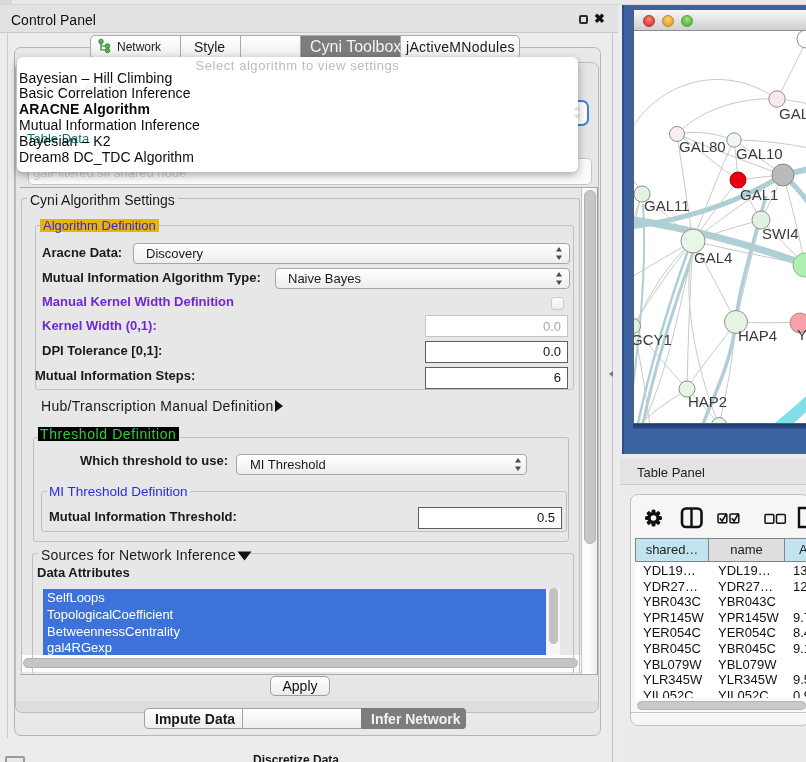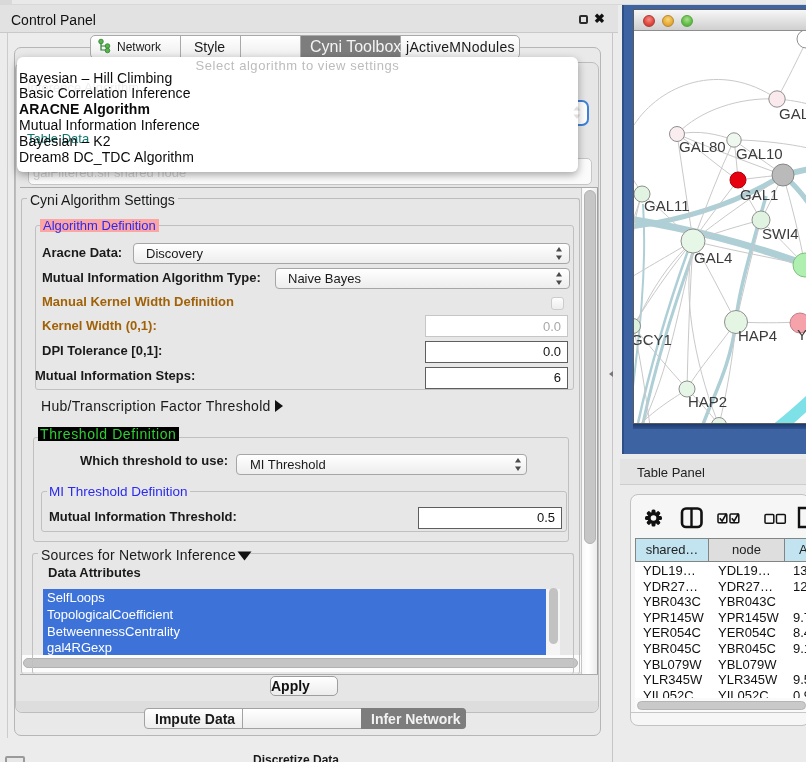--- a/index.html
+++ b/index.html
@@ -1,21 +1,21 @@
 <!DOCTYPE html>
 <html><head>
 <meta charset="utf-8">
 <style>
   * { margin:0; padding:0; box-sizing:border-box; }
   html,body { width:806px; height:762px; overflow:hidden; }
   body { position:relative; background:#ECECEC; font-family:"Liberation Sans", sans-serif; }
   .abs { position:absolute; }
   .lbl { position:absolute; font-size:13px; color:#1a1a1a; line-height:13px; white-space:nowrap; }
   .b { font-weight:bold; }
-  .gray { color:#a16207; }
+  .gray { color:#6d28d9; }
   .field { position:absolute; background:#fff; text-align:right; font-size:13px; color:#111; }
   .combo { position:absolute; background:linear-gradient(#ffffff,#ededed); border:1px solid #a6a6a6; border-radius:4px; }
 </style>
 </head>
 <body>
 
 <div class="abs" style="left:0;top:0;width:620px;height:762px;background:#ECECEC;"></div>
 
 <div class="abs" style="left:0;top:0;width:806px;height:5px;background:#E9E9E9;border-bottom:1px solid #d8d8d8;"></div>
 <div class="abs" style="left:0;top:0;width:12px;height:4px;background:#d9d9d9;"></div>
@@ -64,21 +64,21 @@
 <div class="abs" style="left:581px;top:188px;width:17px;height:486px;background:linear-gradient(90deg,#f8f8f8,#ffffff 40%,#ececec);border-left:1px solid #c4c4c4;border-right:1px solid #9f9f9f;"></div>
 <div class="abs" style="left:584px;top:190px;width:12px;height:354px;background:#c6c6c6;border:1px solid #b2b2b2;border-radius:7px;"></div>
 
 <div class="abs" style="left:21px;top:655px;width:560px;height:17px;background:#fcfcfc;"></div>
 <div class="abs" style="left:23px;top:658px;width:555px;height:10px;background:#c5c5c5;border:1px solid #b2b2b2;border-radius:5px;"></div>
 
 <div class="abs" style="left:21px;top:198px;width:559px;height:476px;border:1px solid #bdbdbd;border-radius:3px;border-bottom:none;"></div>
 <div class="lbl" style="left:27px;top:193px;background:#E7E7E7;padding:0 3px;font-size:14px;line-height:14px;">Cyni Algorithm Settings</div>
 
 <div class="abs" style="left:35px;top:225px;width:539px;height:165px;border:1px solid #c0c0c0;border-radius:3px;"></div>
-<div class="lbl" style="left:40px;top:219px;background:#fca5a5;padding:0 3px;color:#2a2af0;font-size:13px;">Algorithm Definition</div>
+<div class="lbl" style="left:40px;top:219px;background:#eab308;padding:0 3px;color:#2a2af0;font-size:13px;">Algorithm Definition</div>
 
 <div class="lbl b" style="left:42px;top:246px;">Aracne Data:</div>
 <div class="combo" style="left:133px;top:243px;width:437px;height:21px;"></div>
 <div class="lbl" style="left:146px;top:247px;">Discovery</div>
 <svg class="abs" style="left:555px;top:247px;" width="8" height="13" viewBox="0 0 8 13">
     <path d="M4 0 L7 4.5 L1 4.5 Z" fill="#4a4a4a"></path>
     <path d="M4 13 L7 8.5 L1 8.5 Z" fill="#4a4a4a"></path>
   </svg>
 
 <div class="lbl b" style="left:42px;top:271px;">Mutual Information Algorithm Type:</div>
@@ -94,21 +94,21 @@
 
 <div class="lbl b gray" style="left:42px;top:319px;">Kernel Width (0,1):</div>
 <div class="field" style="left:425px;top:315px;width:143px;height:22px;border:1px solid #c6c6c6;color:#a8a8a8;line-height:21px;padding-right:6px;">0.0</div>
 
 <div class="lbl b" style="left:42px;top:344px;">DPI Tolerance [0,1]:</div>
 <div class="field" style="left:425px;top:341px;width:143px;height:22px;border:1.5px solid #5e5e5e;line-height:20px;padding-right:6px;">0.0</div>
 
 <div class="lbl b" style="left:35px;top:369px;">Mutual Information Steps:</div>
 <div class="field" style="left:425px;top:367px;width:143px;height:22px;border:1.5px solid #5e5e5e;line-height:20px;padding-right:6px;">6</div>
 
-<div class="lbl" style="left:41px;top:399px;font-size:14px;line-height:14px;letter-spacing:0.3px;">Hub/Transcription Factor Threshold</div>
+<div class="lbl" style="left:41px;top:399px;font-size:14px;line-height:14px;letter-spacing:0.3px;">Hub/Transcription Manual Definition</div>
 <svg class="abs" style="left:273px;top:399px;" width="11" height="14" viewBox="0 0 11 14">
     <path d="M2 1 L10 7 L2 13 Z" fill="#111"></path>
   </svg>
 
 <div class="abs" style="left:33px;top:437px;width:536px;height:105px;border:1px solid #c0c0c0;border-radius:3px;"></div>
 <div class="lbl" style="left:38px;top:427px;background:#000000;padding:0 2px;color:#2fce33;font-size:14px;line-height:14px;letter-spacing:0.6px;">Threshold Definition</div>
 
 <div class="lbl b" style="left:80px;top:454px;">Which threshold to use:</div>
 <div class="combo" style="left:236px;top:454px;width:291px;height:21px;"></div>
 <div class="lbl" style="left:250px;top:458px;">MI Threshold</div>
@@ -120,28 +120,28 @@
 <div class="abs" style="left:41px;top:491px;width:526px;height:41px;border:1px solid #c0c0c0;border-radius:3px;"></div>
 <div class="lbl" style="left:47px;top:485px;background:#E7E7E7;padding:0 2px;color:#2a2af0;font-size:13.5px;line-height:13px;">MI Threshold Definition</div>
 <div class="lbl b" style="left:49px;top:510px;">Mutual Information Threshold:</div>
 <div class="field" style="left:418px;top:507px;width:144px;height:22px;border:1.5px solid #5e5e5e;line-height:20px;padding-right:6px;">0.5</div>
 
 <div class="abs" style="left:32px;top:553px;width:542px;height:121px;border:1px solid #c0c0c0;border-radius:3px;border-bottom:none;"></div>
 <div class="lbl" style="left:38px;top:548px;background:#E7E7E7;padding:0 3px;font-size:14px;line-height:14px;letter-spacing:0.2px;">Sources for Network Inference</div>
 <svg class="abs" style="left:237px;top:551px;" width="15" height="10" viewBox="0 0 15 10">
     <path d="M0.5 0.5 L14.5 0.5 L7.5 9.5 Z" fill="#111"></path>
   </svg>
-<div class="lbl b" style="left:37px;top:566px;margin-left:11px;">Data Attributes</div>
+<div class="lbl b" style="left:37px;top:566px;">Data Attributes</div>
 
 <div class="abs" style="left:43px;top:589px;width:503px;height:66px;background:#3D72D9;"></div>
 <div class="lbl" style="left:47px;top:590px;color:#fff;line-height:16.75px;">SelfLoops<br>TopologicalCoefficient<br>BetweennessCentrality<br>gal4RGexp</div>
 <div class="abs" style="left:546px;top:589px;width:14px;height:66px;background:#F5F5F5;"></div>
 <div class="abs" style="left:549px;top:588px;width:9px;height:56px;background:#c2c2c2;border-radius:5px;"></div>
 
-<div class="abs" style="left:270px;top:676px;width:68px;height:20px;background:linear-gradient(#ffffff,#ececec);border:1px solid #9e9e9e;border-radius:5px;font-size:14px;font-weight:700;line-height:19px;color:#111;">Apply</div>
+<div class="abs" style="left:270px;top:676px;width:60px;height:20px;background:linear-gradient(#ffffff,#ececec);border:1px solid #9e9e9e;border-radius:5px;text-align:center;font-size:14px;font-weight:400;line-height:19px;color:#111;">Apply</div>
 
 <div class="abs" style="left:16px;top:701px;width:582px;height:11px;background:#dddddd;border-radius:0 0 7px 7px;"></div>
 
 <div class="abs" style="left:144px;top:708px;width:322px;height:21px;background:linear-gradient(#ffffff,#ededed);border:1px solid #a2a2a2;border-radius:4px;"></div>
 <div class="abs" style="left:242px;top:708px;width:1px;height:21px;background:#a2a2a2;"></div>
 <div class="abs" style="left:361px;top:708px;width:105px;height:21px;background:#7d7d7d;border-radius:0 4px 4px 0;"></div>
 <div class="lbl" style="left:155px;top:712px;font-size:14px;line-height:14px;font-weight:600;">Impute Data</div>
 <div class="lbl" style="left:253px;top:753px;font-size:12px;line-height:14px;font-weight:700;">Discretize Data</div>
 <div class="lbl" style="left:371px;top:712px;font-size:14px;line-height:14px;font-weight:700;color:#f2f2f2;">Infer Network</div>
 
@@ -293,21 +293,21 @@
     <rect x="776.5" y="514.5" width="8.8" height="8.8" rx="1"></rect>
   </g>
   <g fill="none" stroke="#111" stroke-width="1.6">
     <path d="M719.8 518.3 l2.3 2.8 l4.4 -7.6"></path>
     <path d="M731.8 518.3 l2.3 2.8 l4.4 -7.6"></path>
   </g>
   <path d="M799 508 h8 l5 5 v14 h-13 z" fill="none" stroke="#111" stroke-width="2.4"></path>
 </svg>
 
 <div class="abs" style="left:635px;top:538px;width:74px;height:24px;background:#c2e4f1;border:1px solid #848484;text-align:center;font-size:13px;line-height:22px;color:#222;">shared…</div>
-<div class="abs" style="left:708px;top:538px;width:77px;height:24px;background:#dedede;border:1px solid #848484;text-align:center;font-size:13px;line-height:22px;color:#222;">node</div>
+<div class="abs" style="left:708px;top:538px;width:77px;height:24px;background:#dedede;border:1px solid #848484;text-align:center;font-size:13px;line-height:22px;color:#222;">name</div>
 <div class="abs" style="left:784px;top:538px;width:22px;height:24px;background:#c2e4f1;border:1px solid #848484;border-right:none;font-size:13px;line-height:22px;color:#222;padding-left:14px;">A</div>
 
 <div class="abs" style="left:635px;top:562px;width:171px;height:136px;background:#fff;overflow:hidden;">
   <div style="position:absolute;left:8px;top:1px;font-size:13px;line-height:15.6px;color:#111;">YDL19…<br>YDR27…<br>YBR043C<br>YPR145W<br>YER054C<br>YBR045C<br>YBL079W<br>YLR345W<br>YIL052C</div>
   <div style="position:absolute;left:83px;top:1px;font-size:13px;line-height:15.6px;color:#111;">YDL19…<br>YDR27…<br>YBR043C<br>YPR145W<br>YER054C<br>YBR045C<br>YBL079W<br>YLR345W<br>YIL052C</div>
   <div style="position:absolute;left:158px;top:1px;font-size:13px;line-height:15.6px;color:#111;">13.5<br>12.6<br><br>9.7<br>8.4<br>9.1<br><br>9.5<br>0.9</div>
 </div>
 <div class="abs" style="left:635px;top:698px;width:171px;height:14px;background:#fafafa;"></div>
 <div class="abs" style="left:637px;top:701px;width:169px;height:9px;background:#c9c9c9;border:1px solid #b5b5b5;border-radius:5px;"></div>
 <div class="abs" style="left:631px;top:712px;width:175px;height:1px;background:#c6c6c6;"></div>

